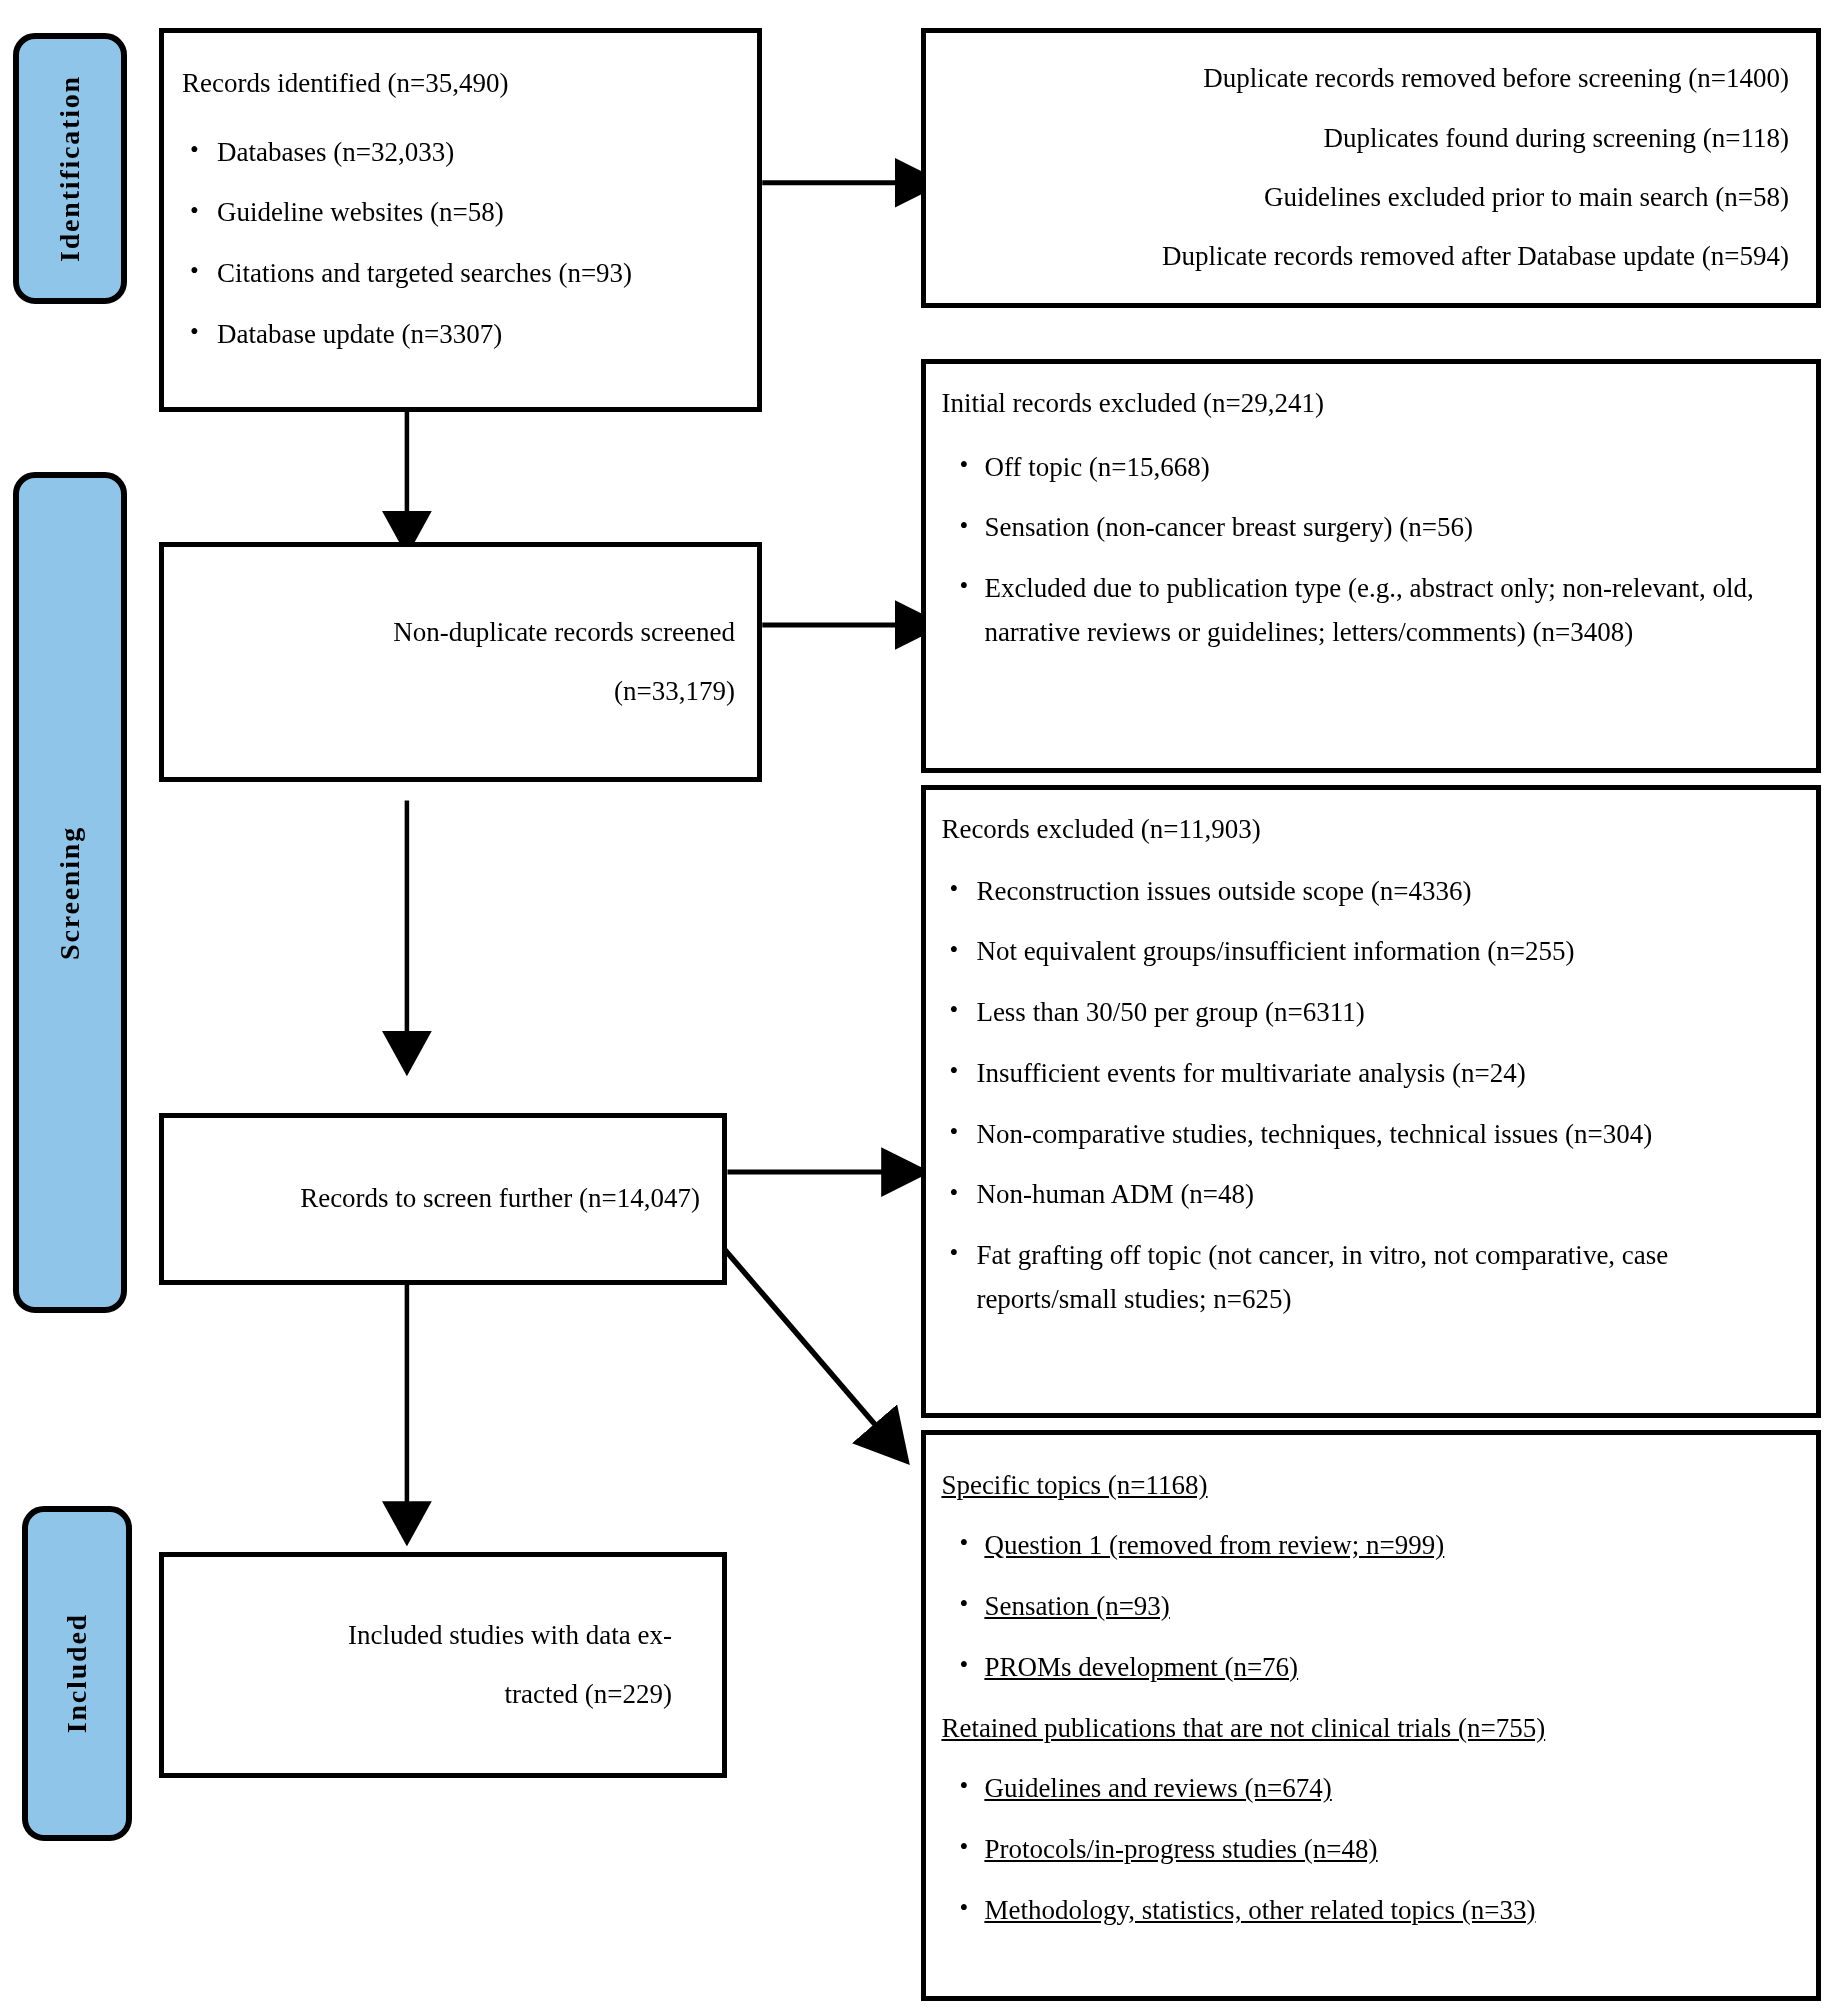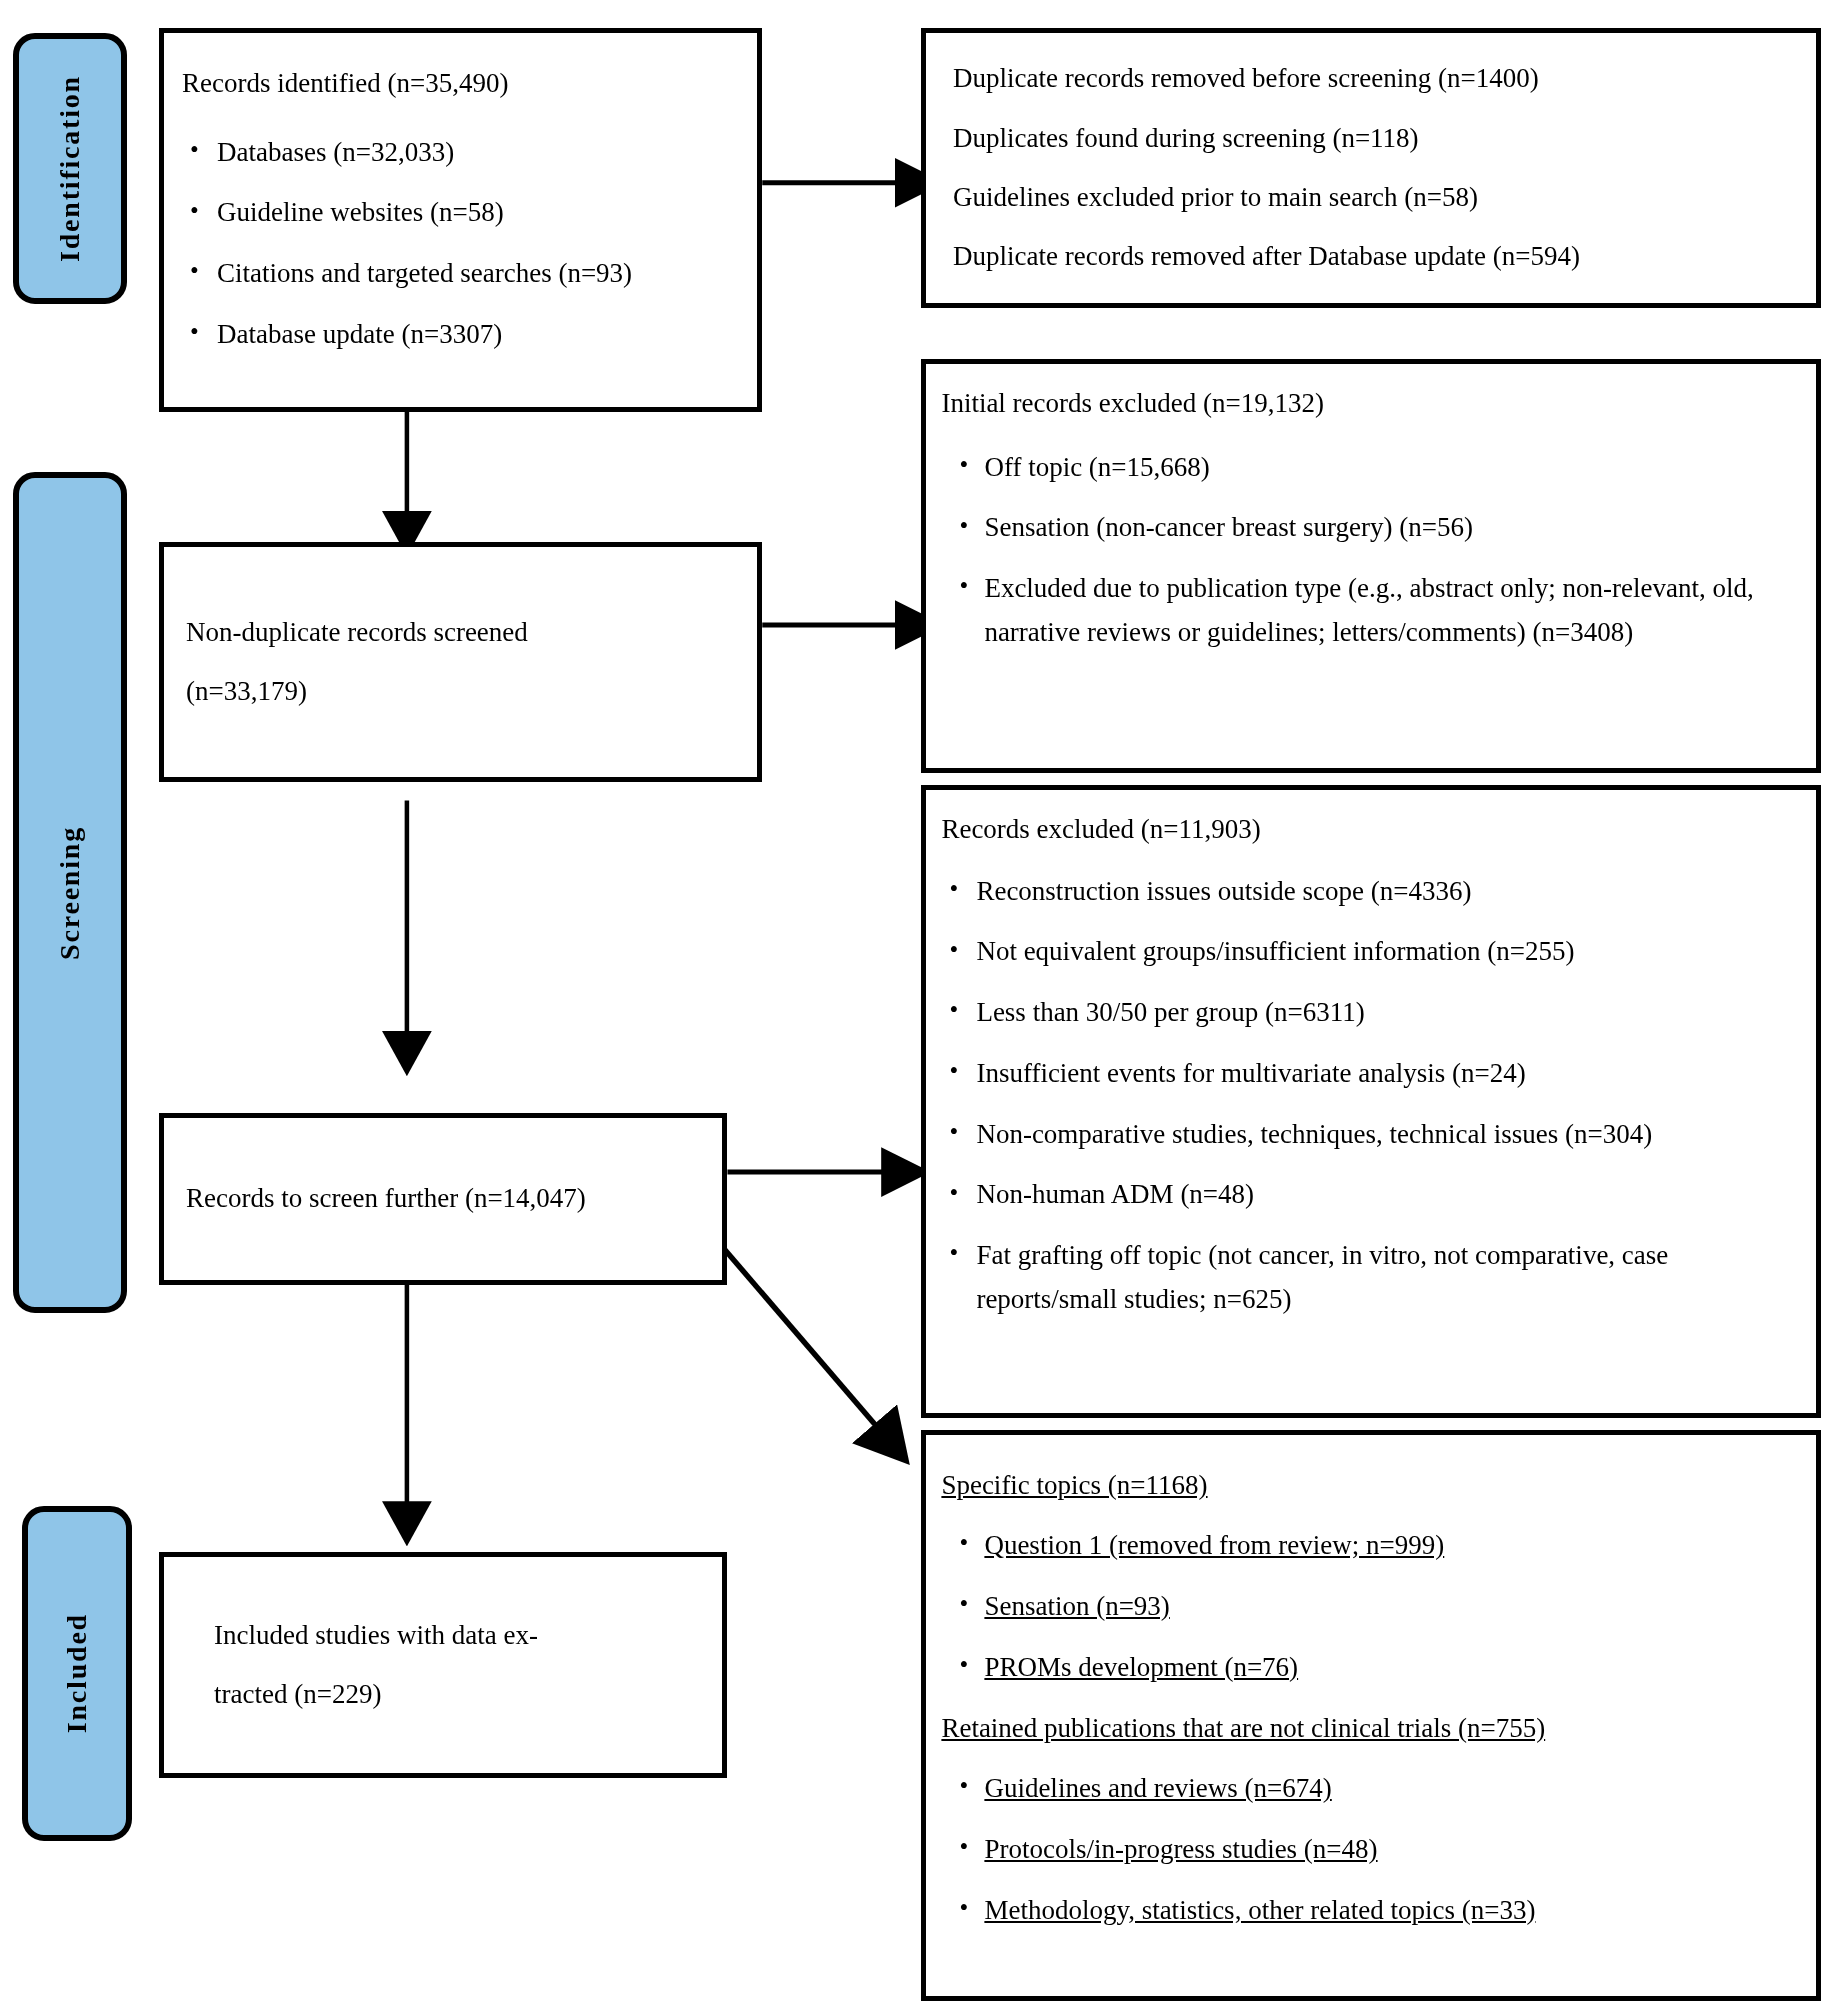--- a/index.html
+++ b/index.html
@@ -48,20 +48,21 @@
   }
   .box .title {
     font-size: 27px;
     line-height: 1.62;
     white-space: pre-wrap;
   }
   .box.vcenter {
     display: flex;
     flex-direction: column;
     justify-content: center;
+    text-align: right;
   }
   .box ul {
     list-style: none;
     margin: 0;
     padding: 0;
   }
   .box ul li {
     position: relative;
     font-size: 27px;
     line-height: 1.62;
@@ -167,21 +168,21 @@
     <div class="plain-line">Guidelines excluded prior to main search (n=58)</div>
     <div class="plain-line" style="margin-bottom:0;">Duplicate records removed after Database update (n=594)</div>
   </div>
 
   <div class="box vcenter" style="left:159px; top:542px; width:603px; height:240px; padding:15.4px 22px;">
     <div class="plain-line">Non-duplicate records screened</div>
     <div class="plain-line" style="margin-bottom:0;">(n=33,179)</div>
   </div>
 
   <div class="box" style="left:921px; top:359px; width:900px; height:414px; padding:18px 15.4px;">
-    <div class="title">Initial records excluded (n=19,132)</div>
+    <div class="title">Initial records excluded (n=29,241)</div>
     <ul class="indent" style="margin-top:20px;">
       <li>Off topic (n=15,668)</li>
       <li>Sensation (non-cancer breast surgery) (n=56)</li>
       <li>Excluded due to publication type (e.g., abstract only;
 non-relevant, old, narrative reviews or guidelines;
 letters/comments) (n=3408)</li>
     </ul>
   </div>
 
   <div class="box vcenter" style="left:159px; top:1085px; width:568px; height:172px; padding:15.4px 22px;margin-top:28px;">

